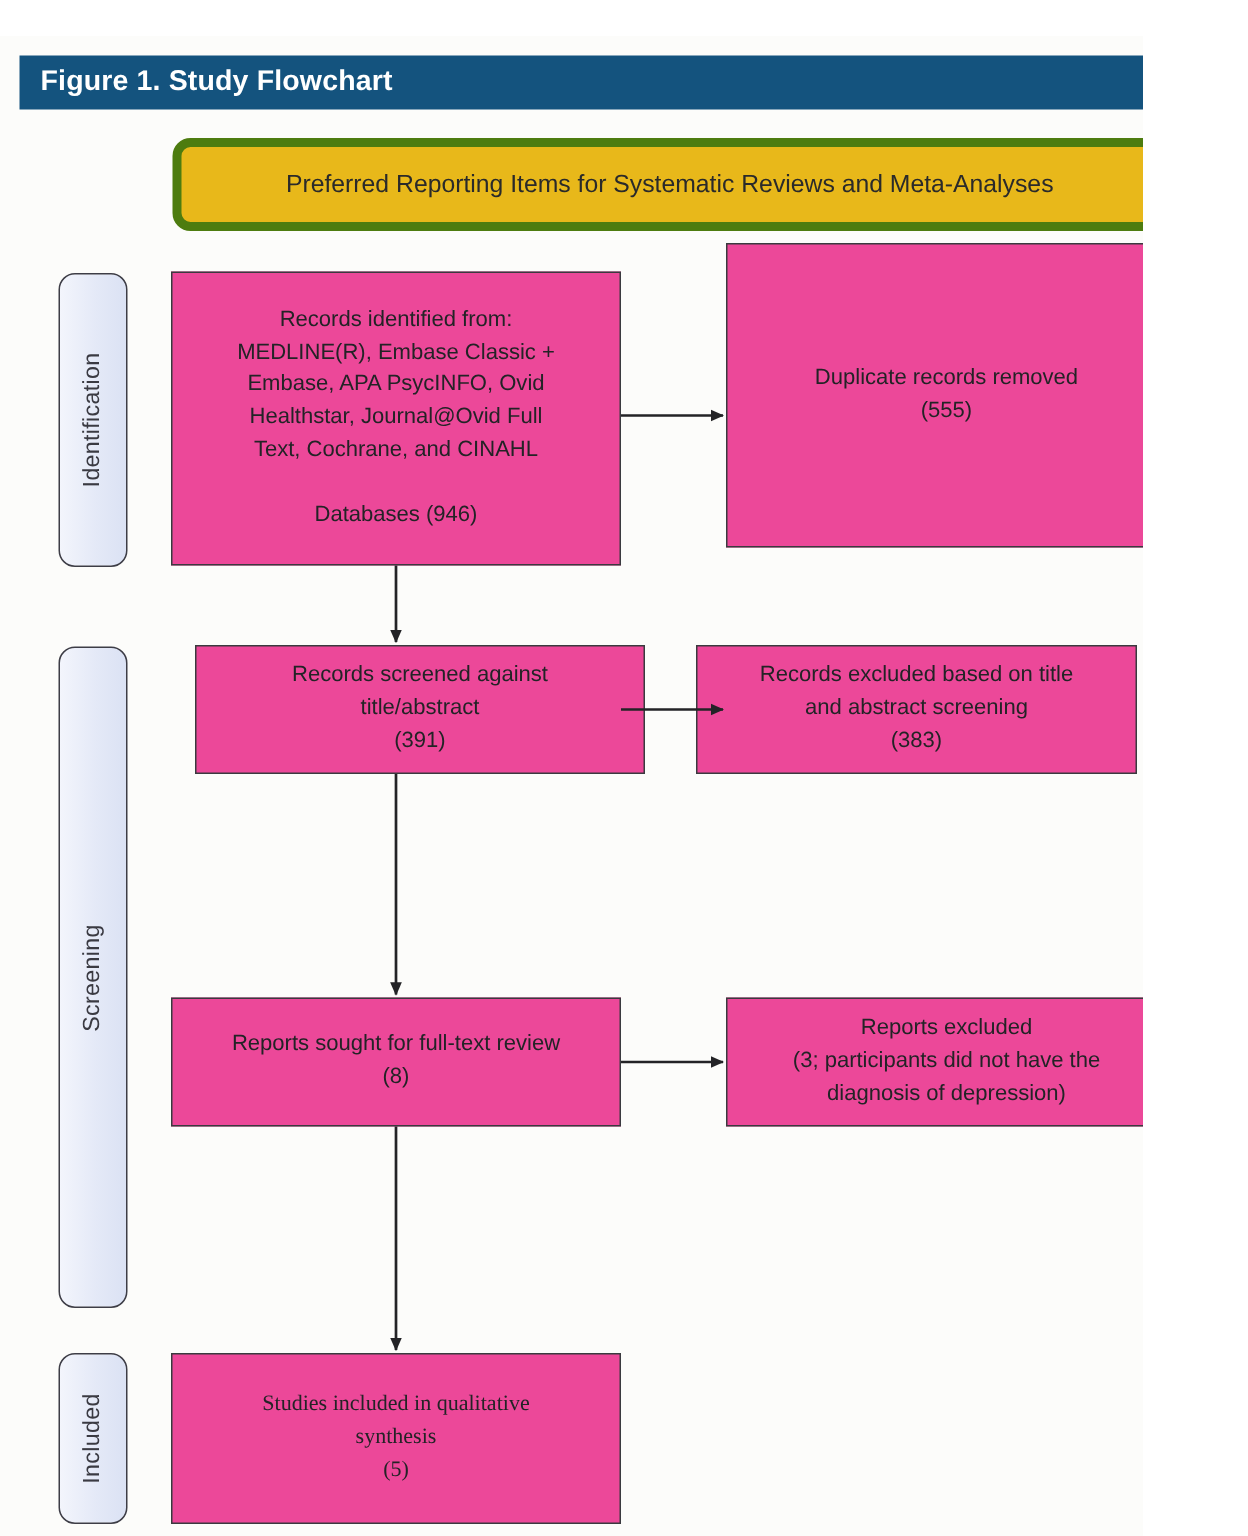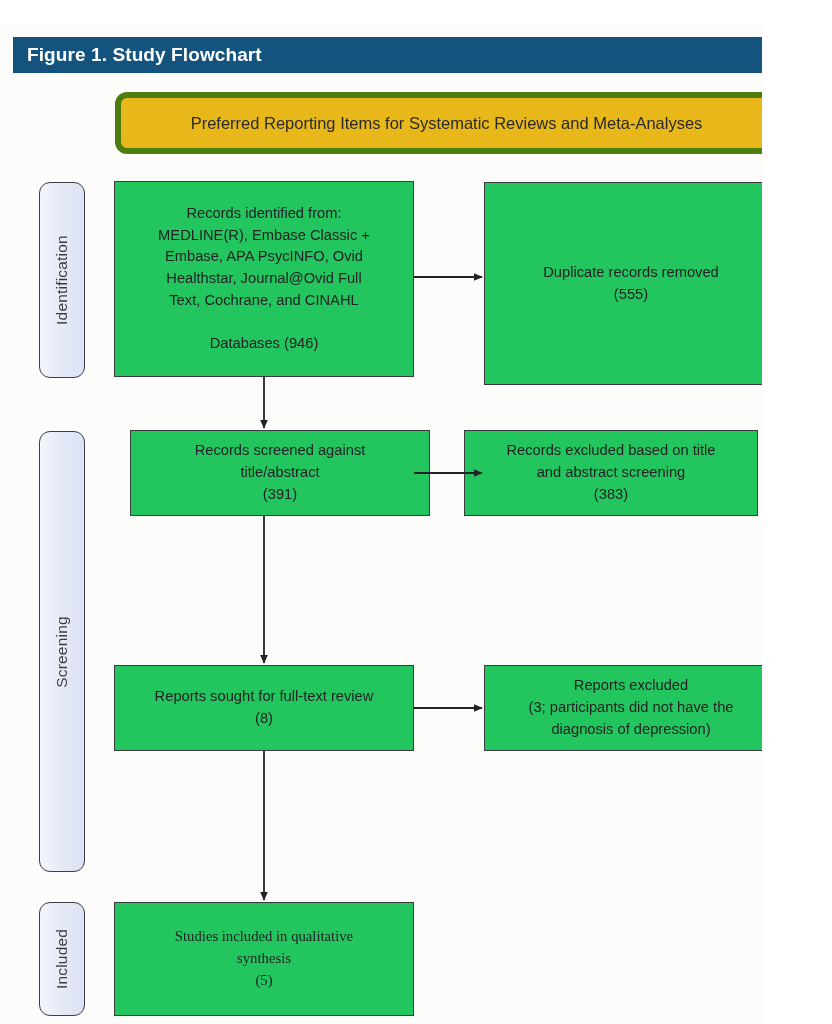--- a/index.html
+++ b/index.html
@@ -82,38 +82,38 @@
     color: #3a3a42;
     letter-spacing: 0.2px;
   }
   #stage-identification { left: 39px; top: 158px; width: 46px;  height: 196px; }
   #stage-screening      { left: 39px; top: 407px; width: 46px;  height: 441px; }
   #stage-included       { left: 39px; top: 878px; width: 46px;  height: 114px; }
 
   
   .flow-box {
     position: absolute;
-    background: #22c55e;
+    background: #ec4899;
     border: 1.7px solid #3a3a3f;
     box-sizing: border-box;
     display: flex;
     align-items: center;
     justify-content: center;
     text-align: center;
   }
   .flow-box .box-text {
     font-size: 14.7px;
     line-height: 1.48;
     color: #232326;
     padding: 0 10px;
     white-space: pre-line;
   }
 
   #box-identified      { left: 114px; top: 157px; width: 300px; height: 196px; }
-  #box-duplicates      { left: 484px; top: 158px; width: 294px; height: 203px; }
+  #box-duplicates      { left: 484px; top: 138px; width: 294px; height: 203px; }
   #box-screened        { left: 130px; top: 406px; width: 300px; height: 86px;  }
   #box-excluded-title  { left: 464px; top: 406px; width: 294px; height: 86px;  }
   #box-fulltext        { left: 114px; top: 641px; width: 300px; height: 86px;  }
   #box-reports-excl    { left: 484px; top: 641px; width: 294px; height: 86px;  }
   #box-included        { left: 114px; top: 878px; width: 300px; height: 114px; font-family: Liberation Serif, serif; }
 
   
   .conn {
     position: absolute;
     pointer-events: none;

